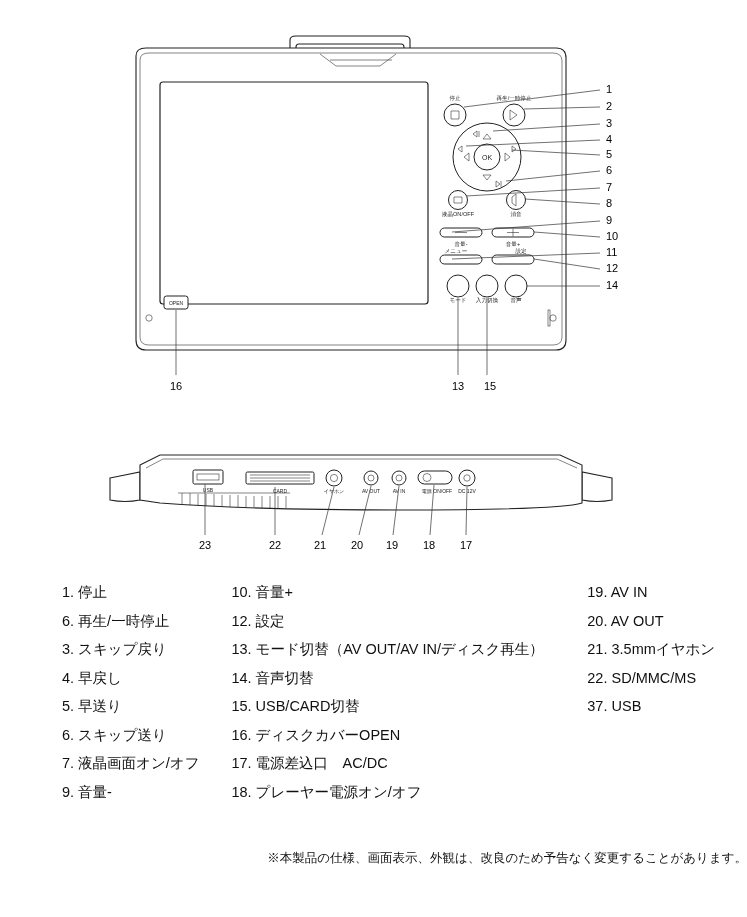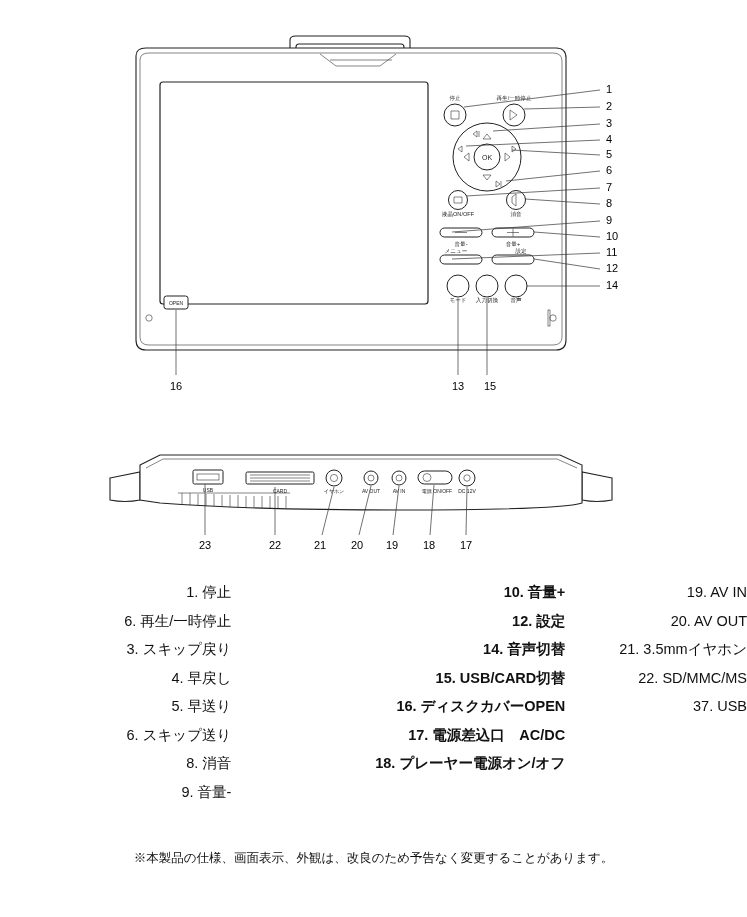--- a/index.html
+++ b/index.html
@@ -26,47 +26,46 @@
     left: 0;
     top: 0;
     width: 747px;
     height: 560px;
   }
   .legend {
     position: absolute;
     left: 0;
     top: 578px;
     width: 747px;
-    text-align: right;
   }
   .legend-cols {
     display: flex;
     flex-direction: row;
     padding-left: 62px;
     box-sizing: border-box;
   }
   .legend-col {
     display: flex;
     flex-direction: column;
   }
   .legend-col.c1 { width: 175px; }
-  .legend-col.c2 { width: 345px; font-weight: bold; }
+  .legend-col.c2 { width: 345px; }
   .legend-col.c3 { width: 165px; margin-left: 22px; }
   .legend-item {
     font-size: 14.5px;
     line-height: 28.5px;
     white-space: nowrap;
     color: #111;
   }
   .footnote {
     position: absolute;
     left: 0;
     top: 850px;
     width: 747px;
-    text-align: center;
+    text-align: right;
     font-size: 12.5px;
     color: #111;
   }
   .lbl {
     font-family: "Liberation Sans", sans-serif;
     font-size: 11px;
     fill: #000;
   }
   .lbl-small {
     font-family: "Liberation Sans", sans-serif;
@@ -287,26 +286,27 @@
 
   <div class="legend">
     <div class="legend-cols">
       <div class="legend-col c1">
         <div class="legend-item">1. 停止</div>
         <div class="legend-item">6. 再生/一時停止</div>
         <div class="legend-item">3. スキップ戻り</div>
         <div class="legend-item">4. 早戻し</div>
         <div class="legend-item">5. 早送り</div>
         <div class="legend-item">6. スキップ送り</div>
-        <div class="legend-item">8. 消音</div>
+        <div class="legend-item">7. 液晶画面オン/オフ</div>
         <div class="legend-item">9. 音量-</div>
       </div>
       <div class="legend-col c2">
         <div class="legend-item">10. 音量+</div>
         <div class="legend-item">12. 設定</div>
+        <div class="legend-item">13. モード切替（AV OUT/AV IN/ディスク再生）</div>
         <div class="legend-item">14. 音声切替</div>
         <div class="legend-item">15. USB/CARD切替</div>
         <div class="legend-item">16. ディスクカバーOPEN</div>
         <div class="legend-item">17. 電源差込口　AC/DC</div>
         <div class="legend-item">18. プレーヤー電源オン/オフ</div>
       </div>
       <div class="legend-col c3">
         <div class="legend-item">19. AV IN</div>
         <div class="legend-item">20. AV OUT</div>
         <div class="legend-item">21. 3.5mmイヤホン</div>

